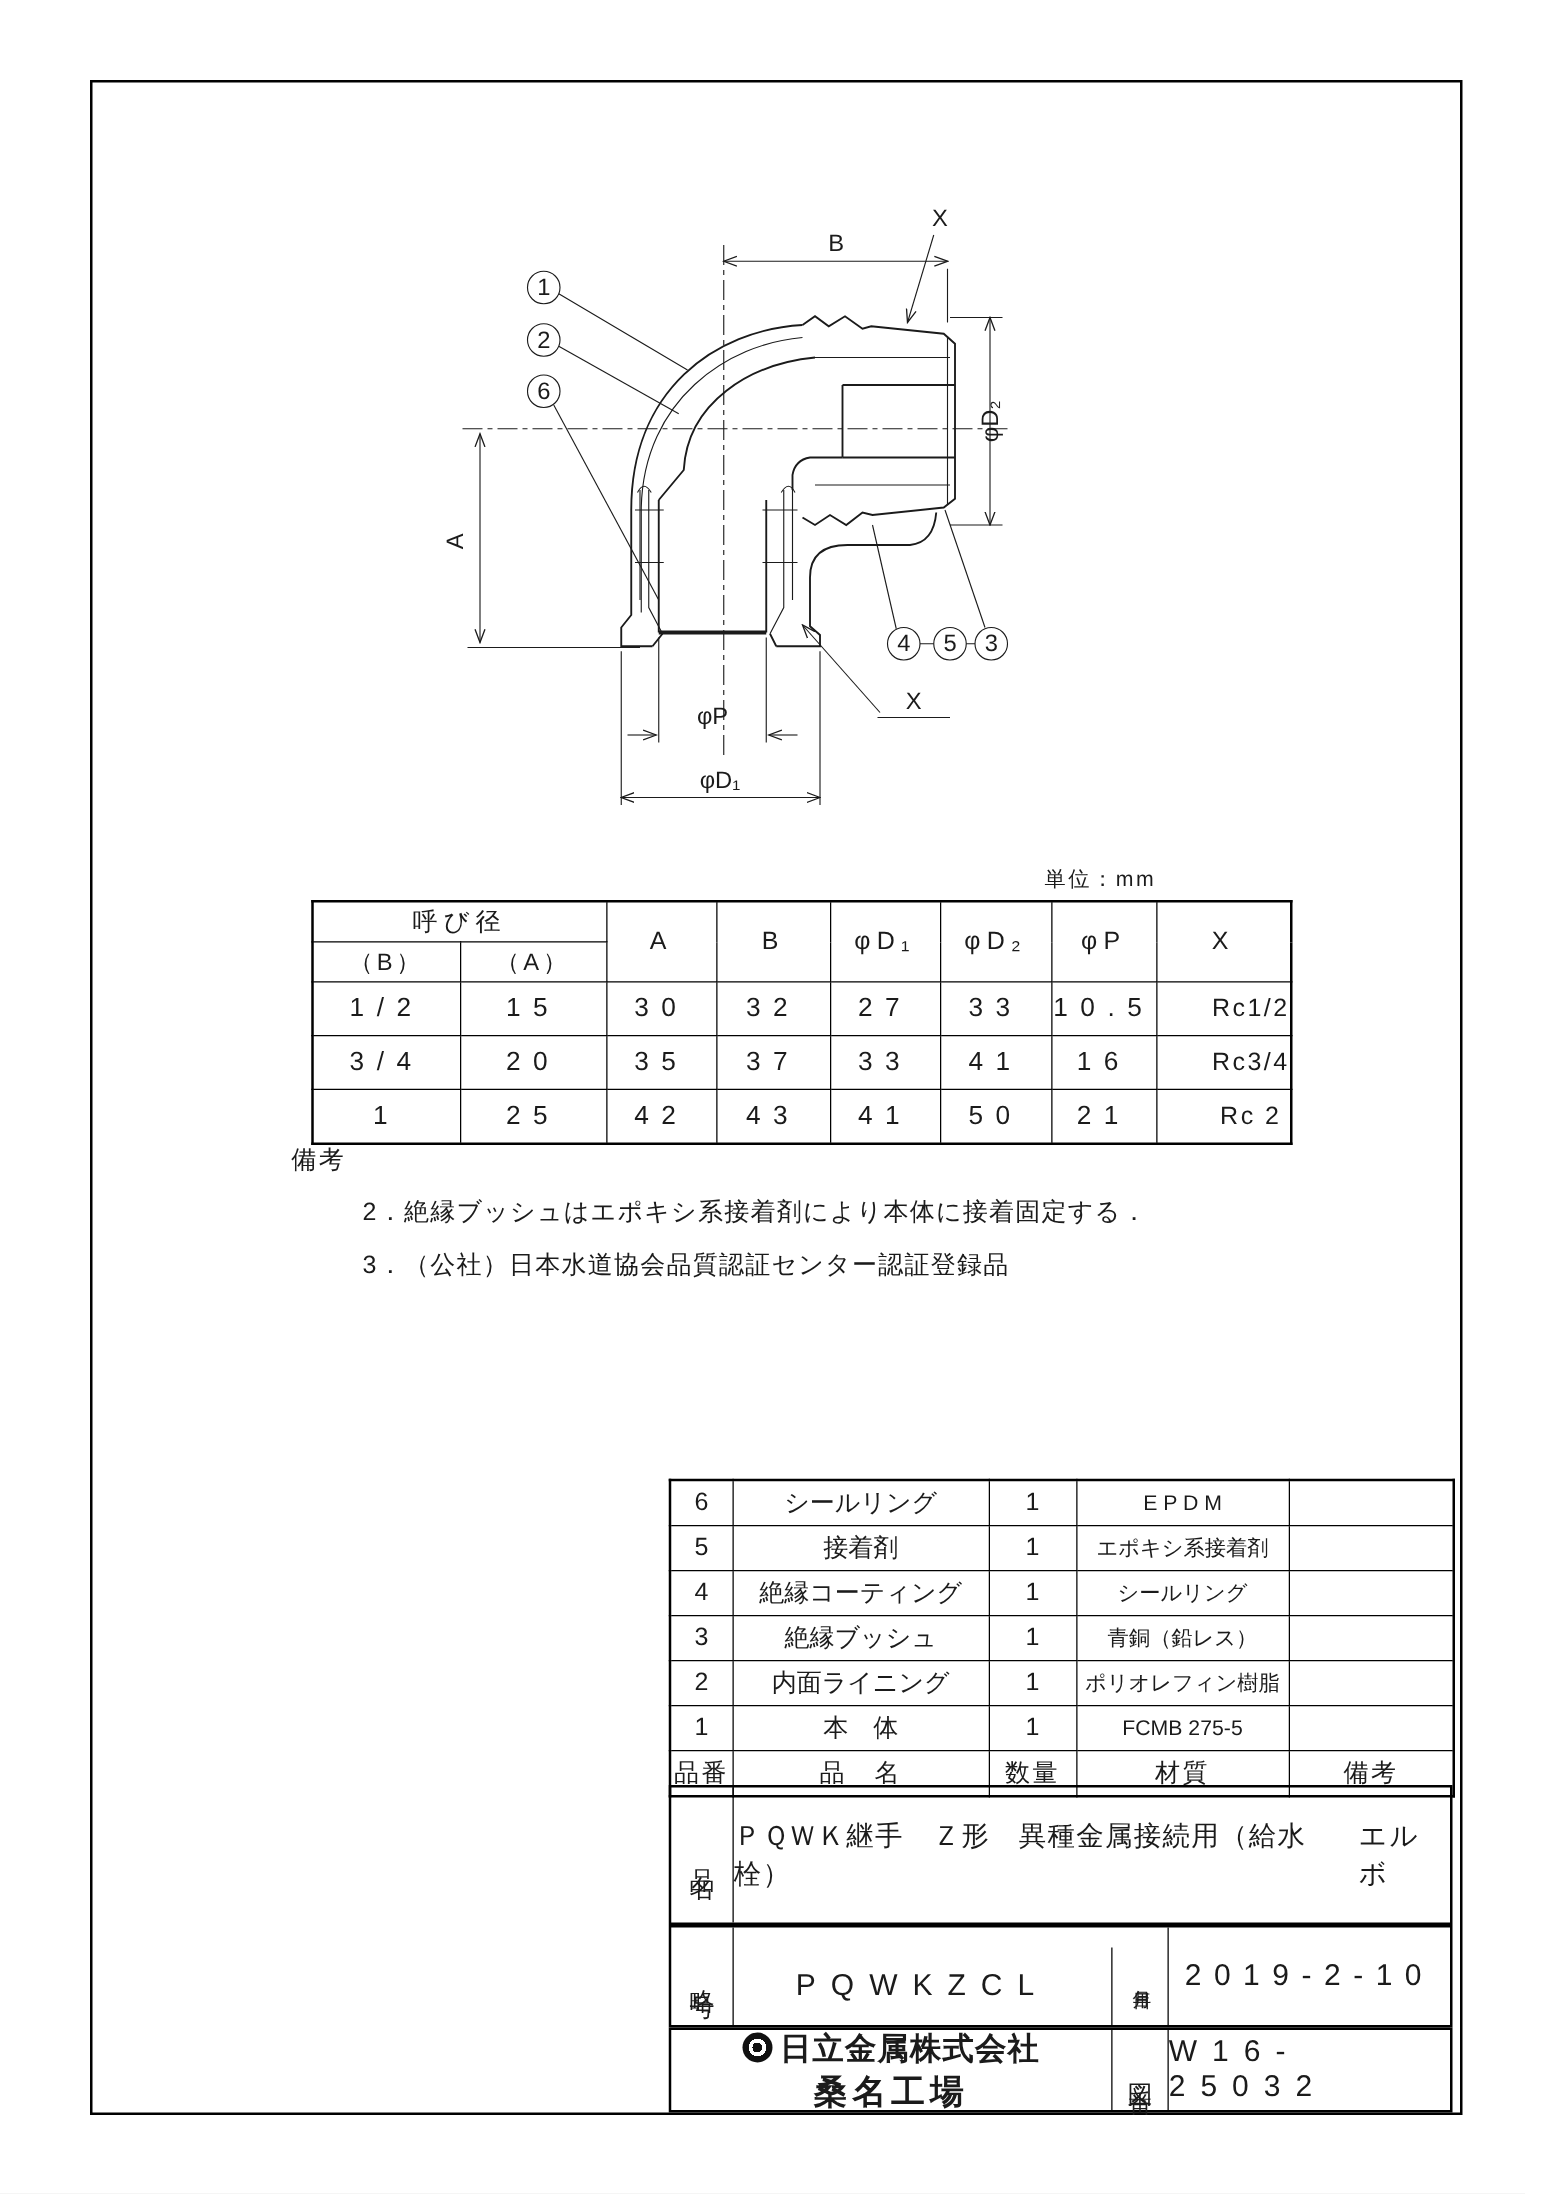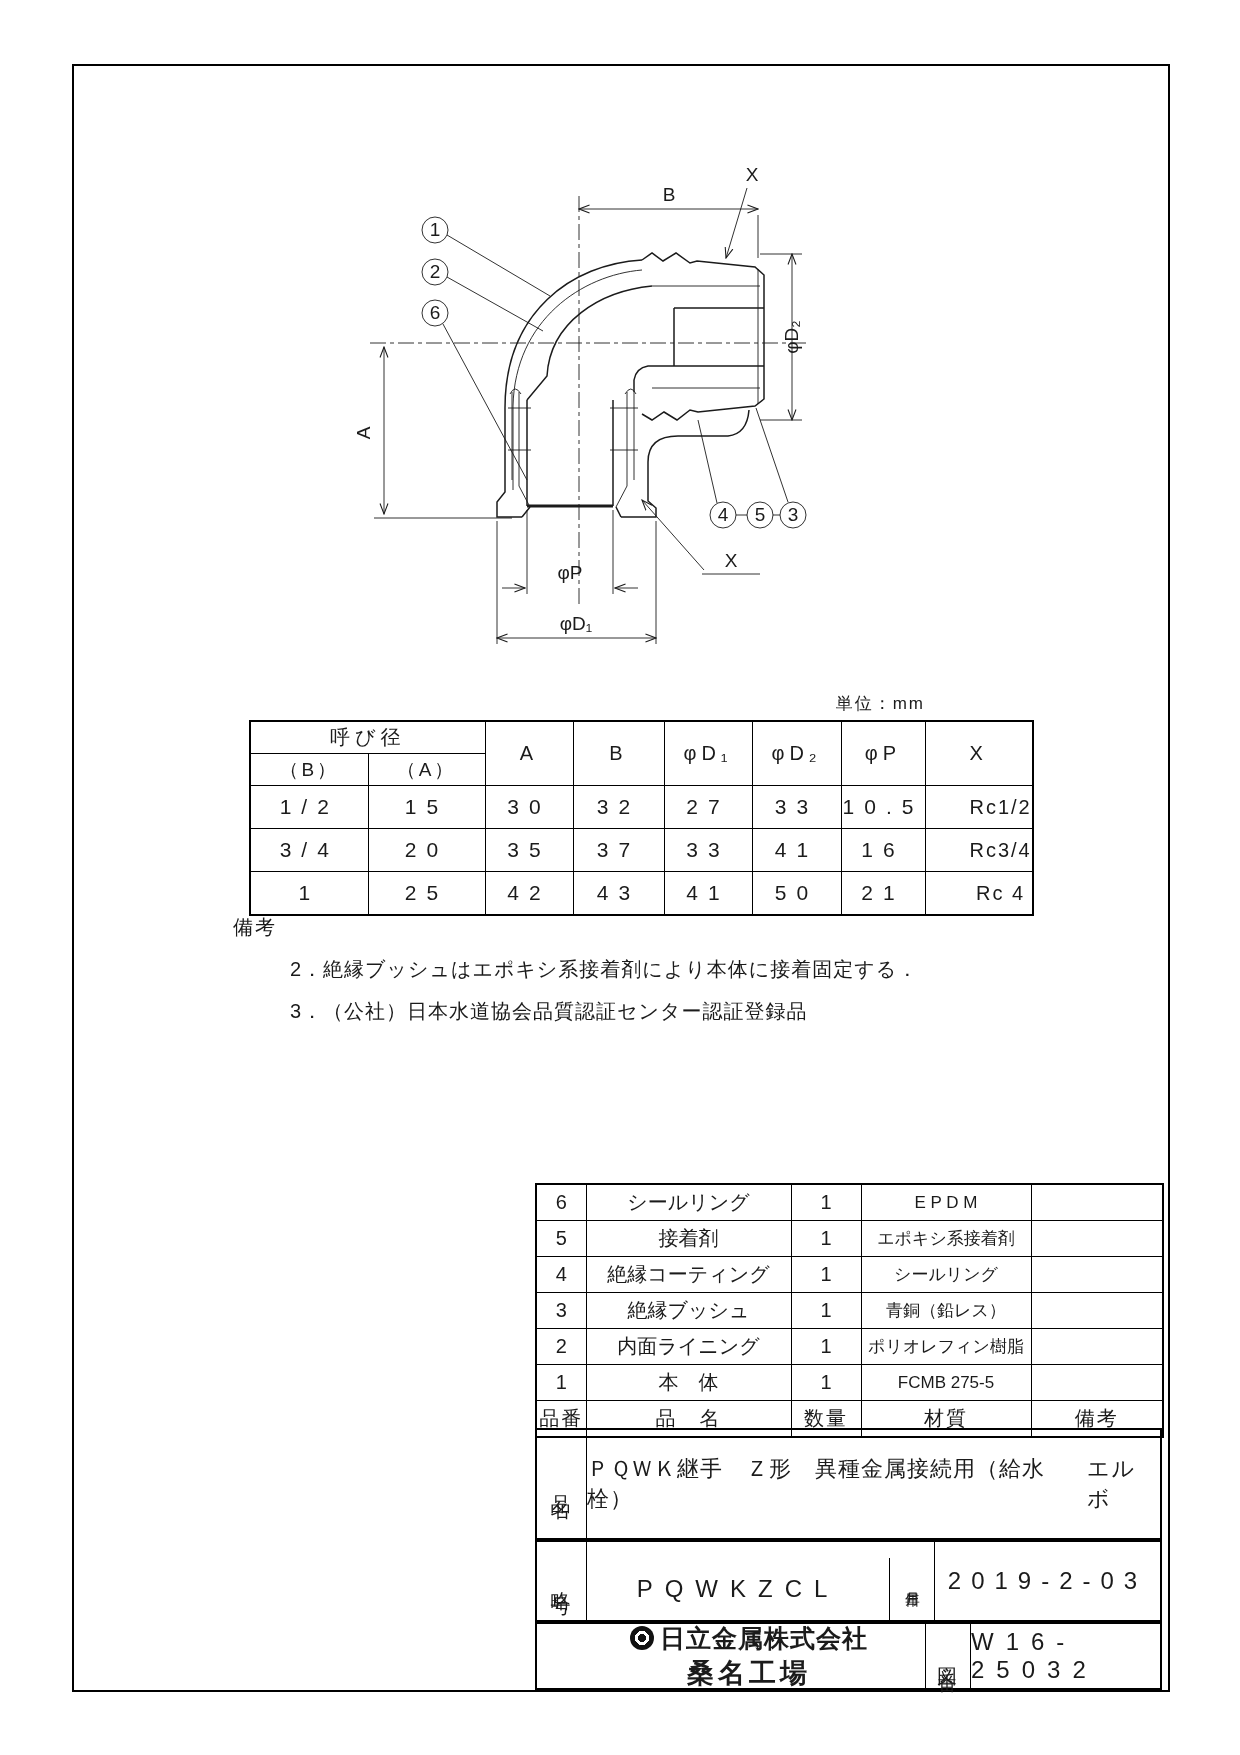--- a/index.html
+++ b/index.html
@@ -37,21 +37,21 @@
   table.parts{position:absolute;left:535px;top:1183px;border-collapse:collapse;table-layout:fixed;
               border:2px solid #000;font-size:20px;}
   table.parts td{border:1px solid #000;text-align:center;vertical-align:middle;height:35px;padding:0;overflow:hidden;white-space:nowrap;}
   table.parts td.mat{font-size:17px;}
   table.parts tr.phead td{font-size:20px;letter-spacing:2px;}
 
   
   .tblock{position:absolute;left:535px;width:627px;border:2px solid #000;box-sizing:border-box;display:flex;}
   .tb-name{top:1428px;height:112px;}
   .tb-code{top:1540px;height:82px;}
-  .tb-co{top:1622px;height:68px;padding-left:36px;}
+  .tb-co{top:1622px;height:68px;}
   .tb-cell{box-sizing:border-box;display:flex;align-items:center;justify-content:center;}
   .vlabel{writing-mode:vertical-rl;text-orientation:upright;letter-spacing:5px;font-size:20px;}
   .vlabel-sm{writing-mode:vertical-rl;text-orientation:upright;letter-spacing:1px;font-size:15px;}
   .lblcol{width:50px;border-right:1px solid #000;}
   .name-content{flex:1;flex-direction:row;justify-content:space-around;padding:8px 0;}
   .name-line1{font-size:22px;letter-spacing:1px;}
   .name-line2{font-size:22px;letter-spacing:2px;}
   .code-val{width:303px;border-right:1px solid #000;font-size:24px;letter-spacing:12px;margin-top:16px;}
   .datecol{width:45px;border-right:1px solid #000;}
   .date-val{flex:1;font-size:24px;letter-spacing:10px;}
@@ -197,21 +197,21 @@
       <td class="xcol">Rc3/4</td>
     </tr>
     <tr class="d">
       <td>1</td>
       <td>25</td>
       <td>42</td>
       <td>43</td>
       <td>41</td>
       <td>50</td>
       <td>21</td>
-      <td class="xcol">Rc 4</td>
+      <td class="xcol">Rc 2</td>
     </tr>
   </tbody>
     </table>
 
   <div class="notes">
     <div class="note-title">備考</div>
     <div class="note-item">2．絶縁ブッシュはエポキシ系接着剤により本体に接着固定する．</div>
     <div class="note-item">3．（公社）日本水道協会品質認証センター認証登録品</div>
   </div>
 
@@ -281,21 +281,21 @@
     <div class="tb-cell name-content">
       <div class="name-line1">ＰＱＷＫ継手　Ｚ形　異種金属接続用（給水栓）</div>
       <div class="name-line2">エルボ</div>
     </div>
   </div>
 
   <div class="tblock tb-code">
     <div class="tb-cell lblcol vlabel">略号</div>
     <div class="tb-cell code-val">PQWKZCL</div>
     <div class="tb-cell datecol vlabel-sm">年月日</div>
-    <div class="tb-cell date-val">2019-2-03</div>
+    <div class="tb-cell date-val">2019-2-10</div>
   </div>
 
   <div class="tblock tb-co">
     <div class="tb-cell co-cell">
       <div class="co-row">
         <span class="logo"></span>
         <span class="co-name">日立金属株式会社</span>
       </div>
       <div class="co-factory">桑名工場</div>
     </div>

